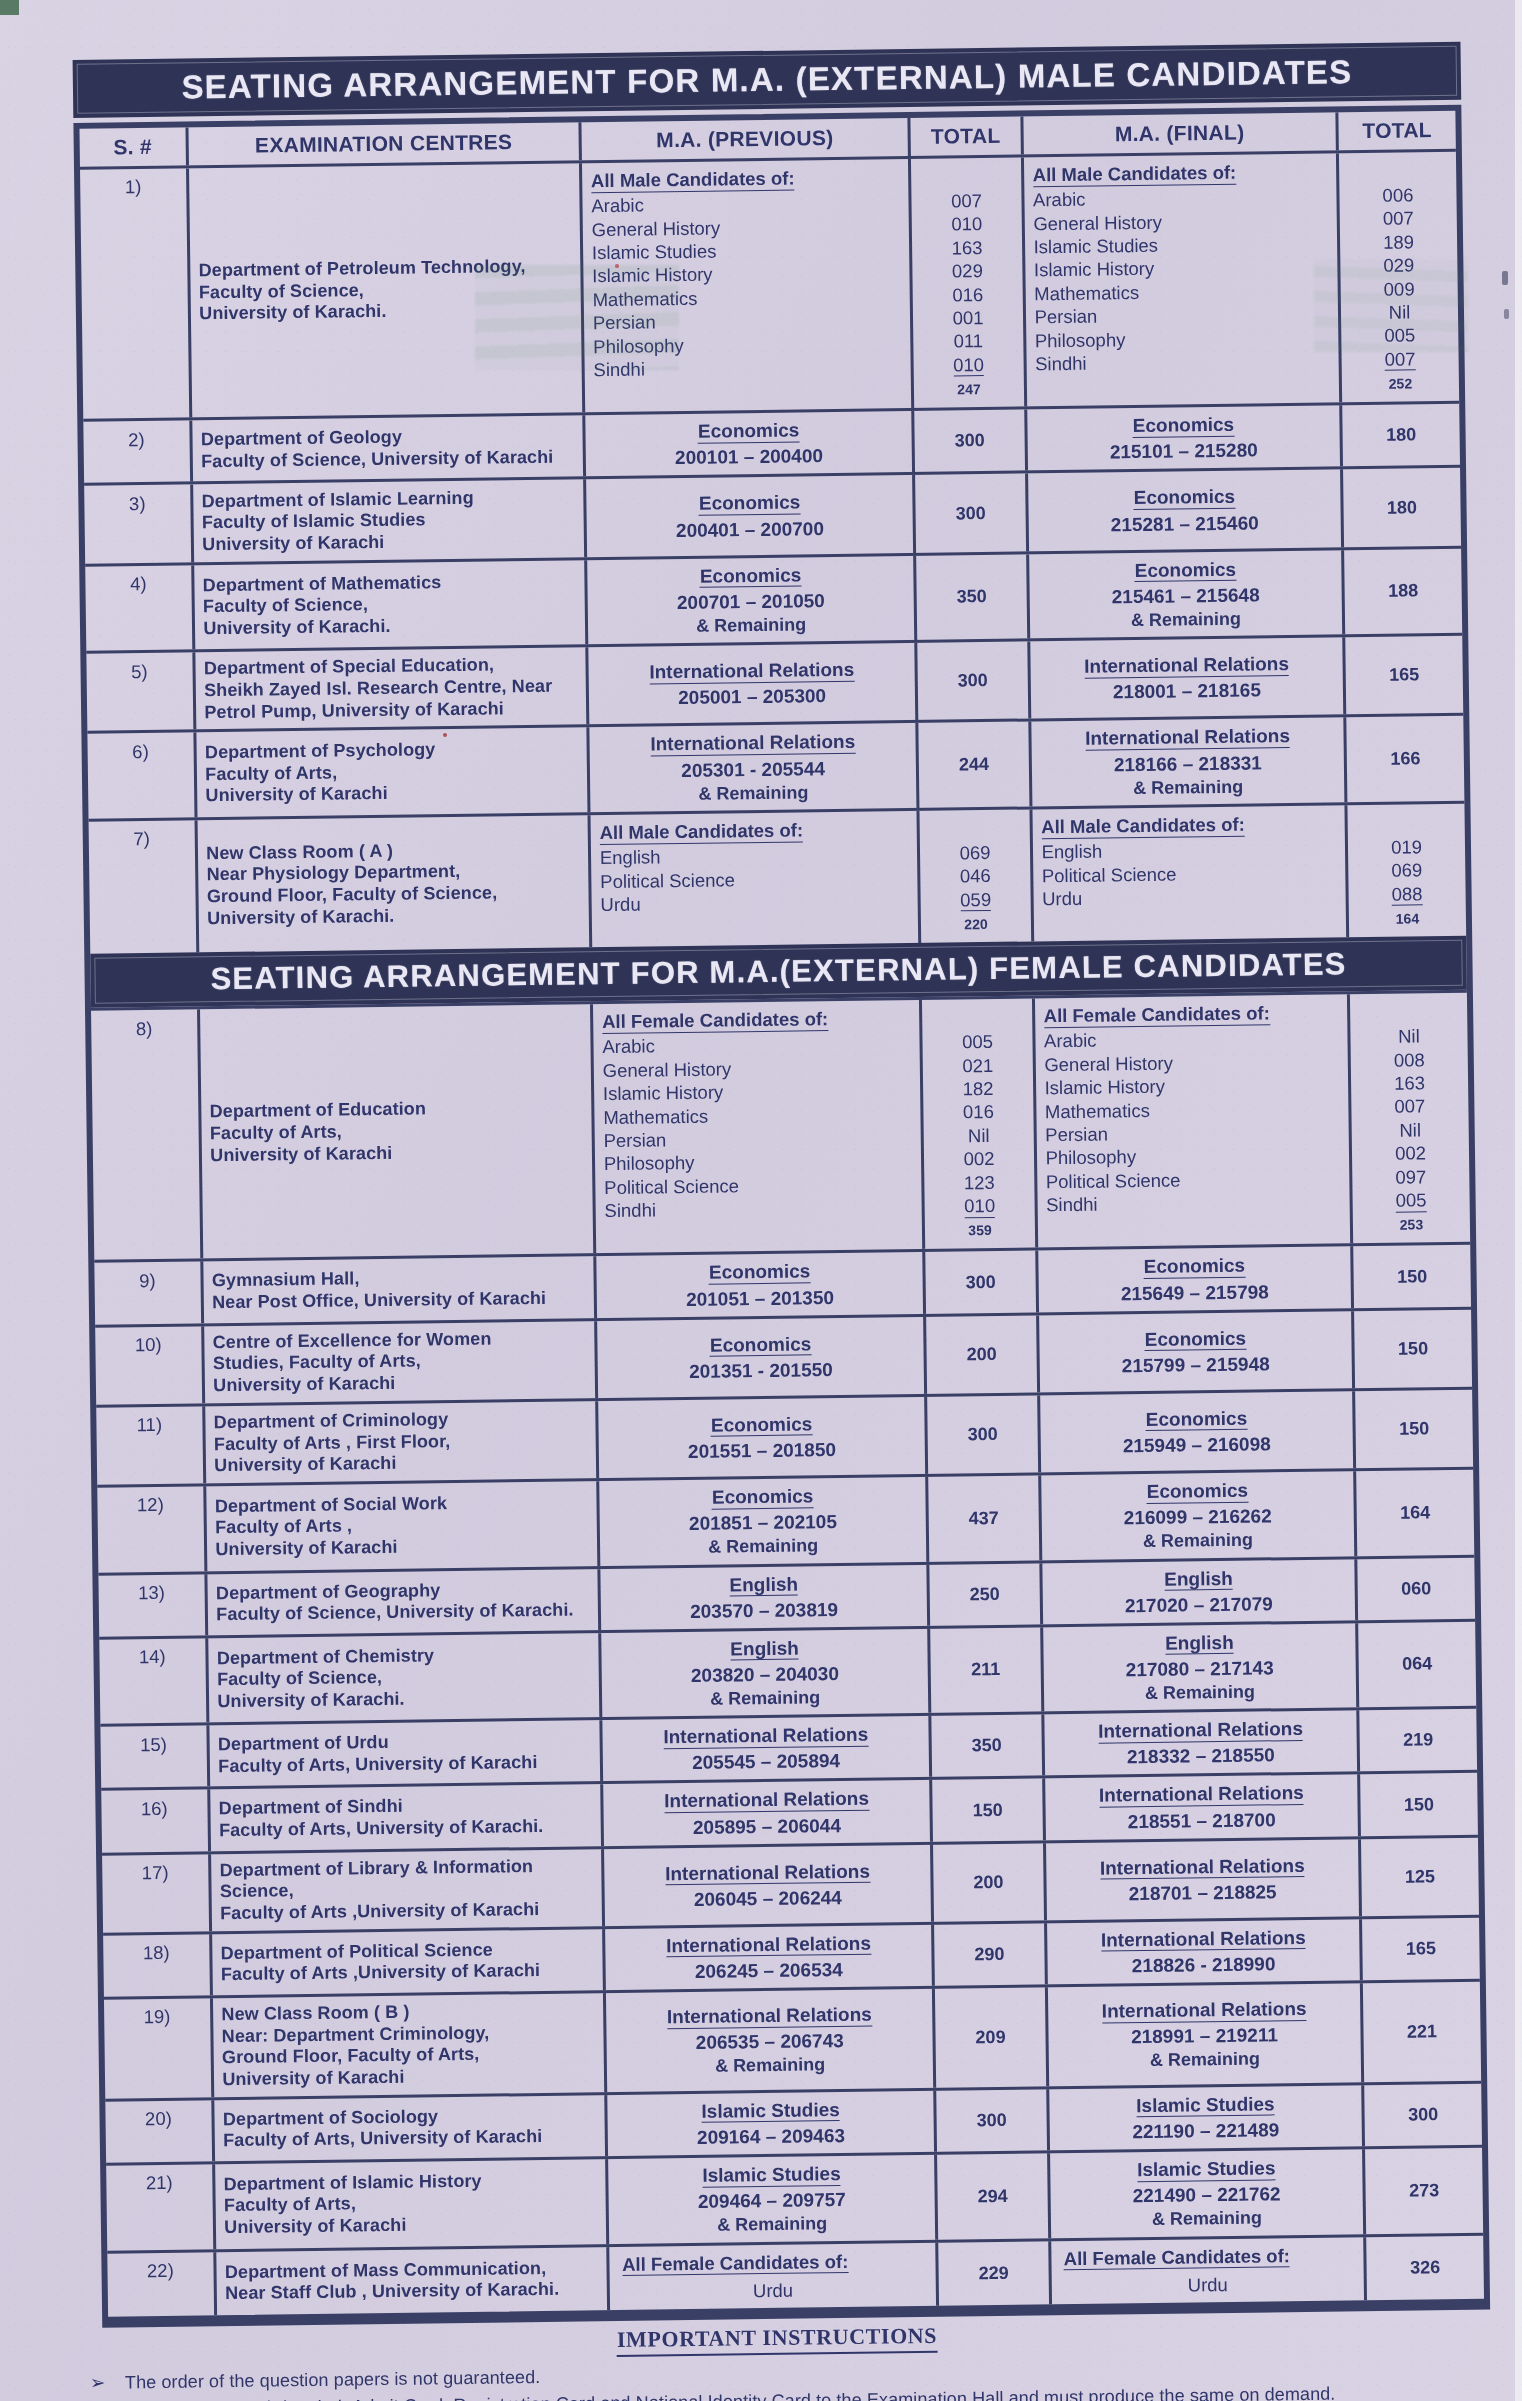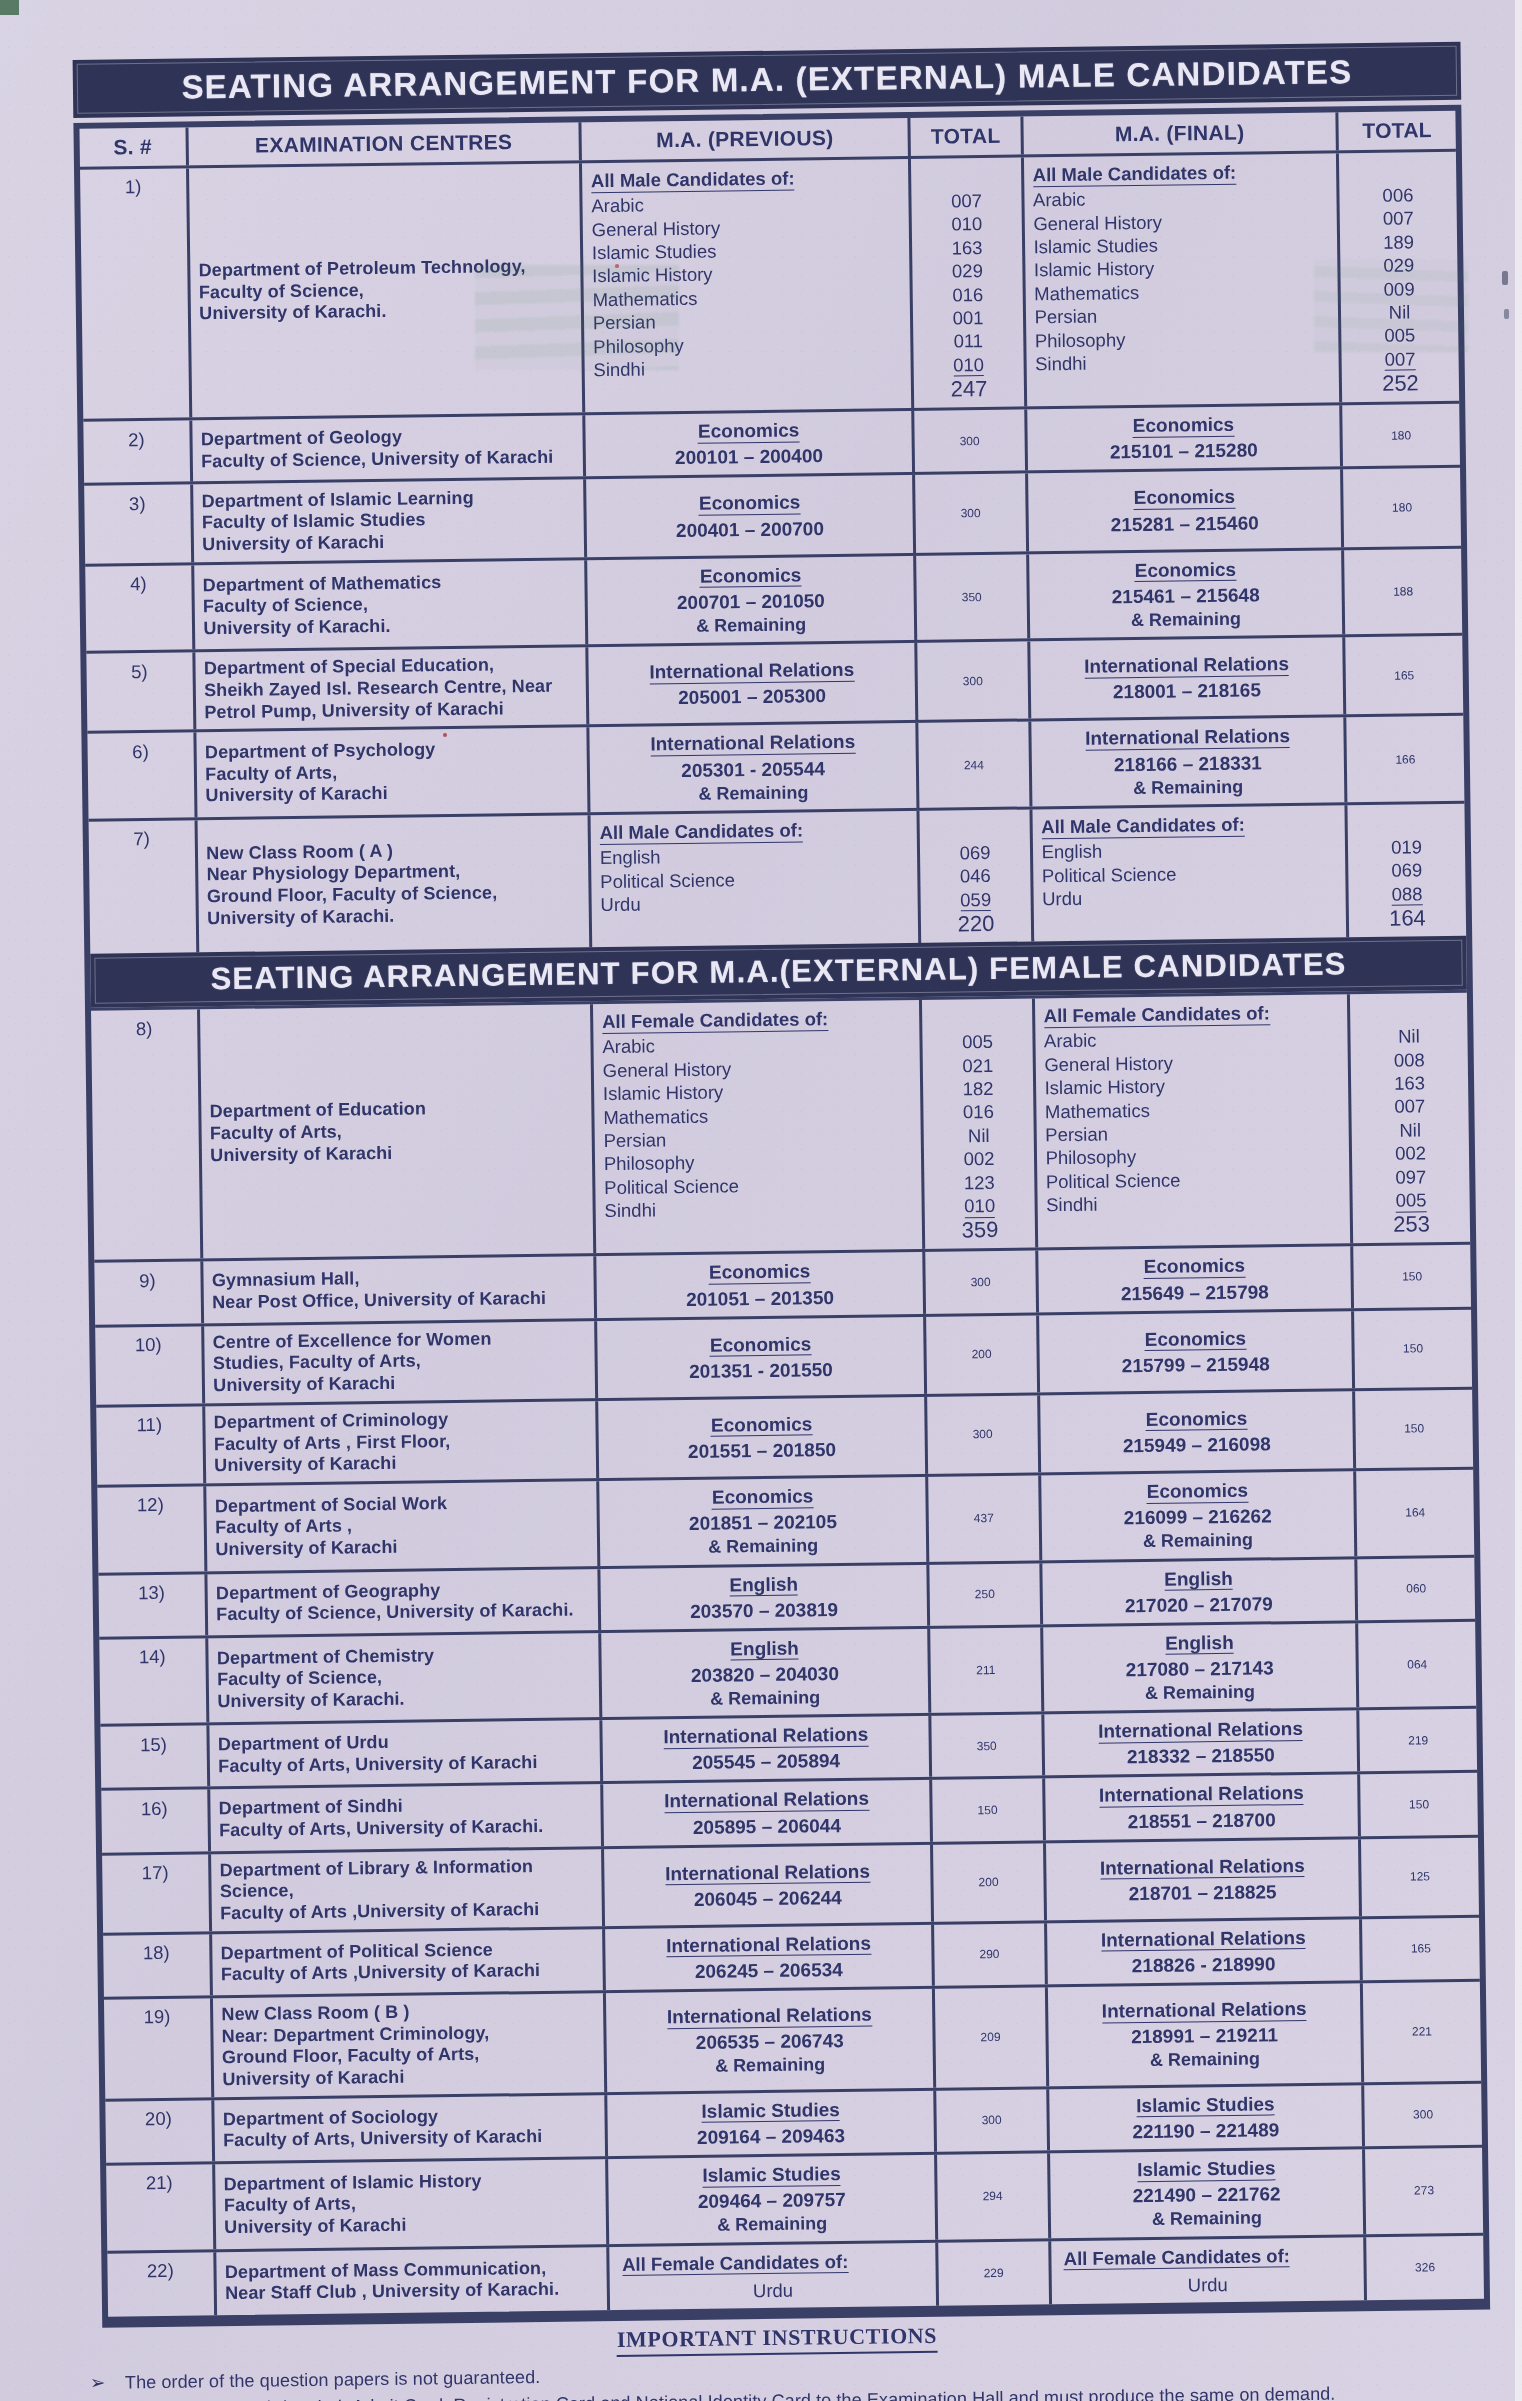--- a/index.html
+++ b/index.html
@@ -61,30 +61,30 @@
   .sn{display:flex;justify-content:center;font-size:18.5px;font-weight:400;padding-top:7.4px}
   .centre{display:flex;flex-direction:column;justify-content:center;padding:6.2px 8.6px}
   .centre p{font-size:18px;line-height:21.6px;font-weight:700;letter-spacing:0.1px}
 
   .rangecell{display:flex;flex-direction:column;justify-content:center;align-items:center;text-align:center;padding:5px 3.7px}
   .subj{font-size:19px;font-weight:700;line-height:25px}
   .u{border-bottom:1.9px solid currentColor;padding-bottom:0.6px}
   .rangeline{font-size:19px;font-weight:700;line-height:25px;margin-top:1.2px}
   .rem{font-size:18px;font-weight:700;line-height:23.4px}
   .totcell{display:flex;flex-direction:column;justify-content:center;align-items:center}
-  .total{font-size:12px;font-weight:400}
+  .total{font-size:18px;font-weight:700}
 
   .listcell{display:flex;flex-direction:column;justify-content:flex-start;padding:5px 8.6px}
   .lhead{font-size:18.5px;font-weight:700;line-height:25px;margin-bottom:1.2px}
   .item{font-size:18.5px;line-height:23.4px;font-weight:400}
   .numstack{display:flex;flex-direction:column;align-items:center;justify-content:flex-start;padding:5px 2.5px}
   .numstack .spacer{height:26px}
   .val{font-size:18.5px;line-height:23.4px;font-weight:400;text-align:center}
   .val.ul span{border-bottom:1.9px solid currentColor;padding-bottom:0.6px}
-  .sum{font-size:22px;line-height:26px;font-weight:400;text-align:left}
+  .sum{font-size:14px;line-height:26px;font-weight:700;text-align:left}
 
   .centercell{display:flex;flex-direction:column;align-items:center;text-align:center;padding:5px 6.2px}
   .centercell .lhead{align-self:flex-start;margin-left:6.2px}
   .cline{font-size:18.5px;line-height:25px;font-weight:400;margin-top:2.5px}
 
   
   .instructions{margin:6.2px 74px 0 73px}
   .ititle{text-align:center;margin-bottom:6.2px}
   .ititle span{
     font-family:"Liberation Serif", serif;font-size:22px;font-weight:700;letter-spacing:0.6px;

